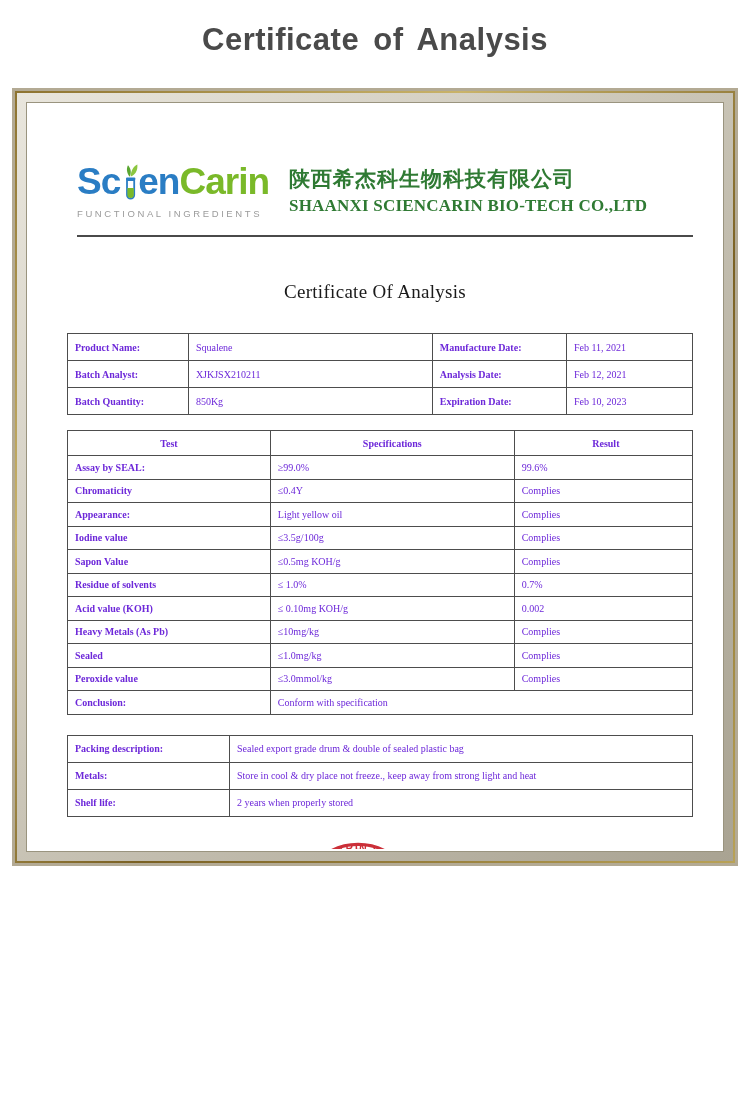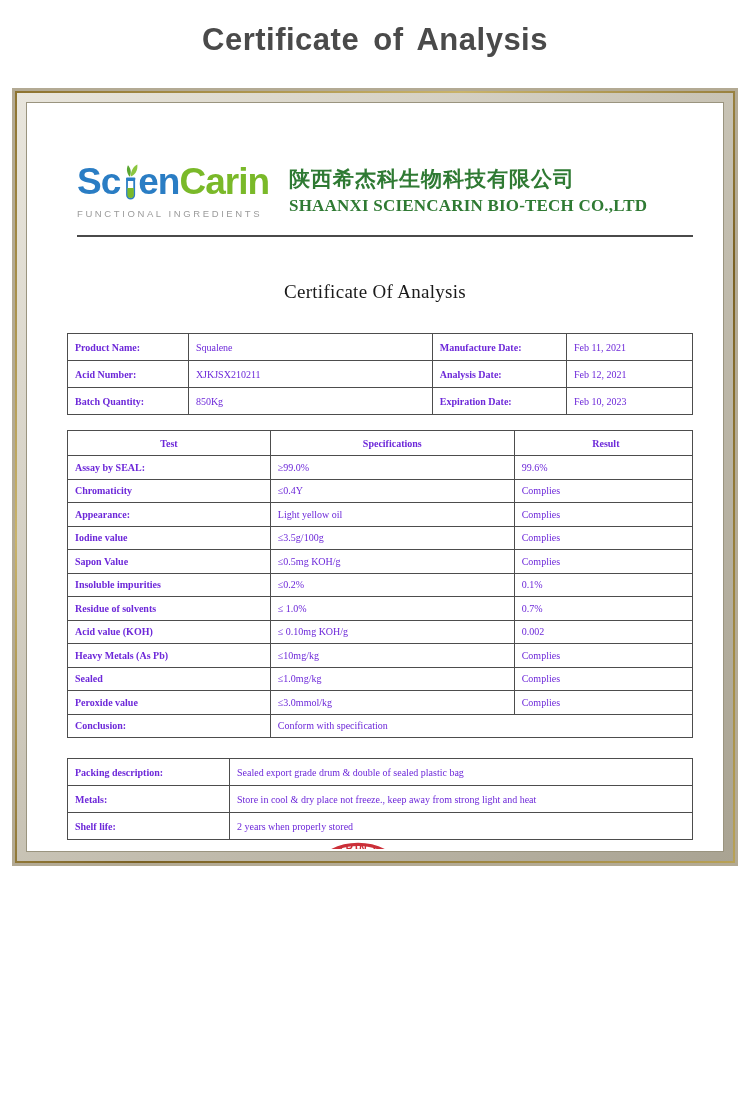--- a/index.html
+++ b/index.html
@@ -230,21 +230,21 @@
       <div class="tbl-wrap">
         <table class="info-table">
           <tbody>
             <tr>
               <td class="c0 lbl">Product Name:</td>
               <td class="c1">Squalene</td>
               <td class="c2 lbl">Manufacture Date:</td>
               <td class="c3">Feb 11, 2021</td>
             </tr>
             <tr>
-              <td class="c0 lbl">Acid Number:</td>
+              <td class="c0 lbl">Batch Analyst:</td>
               <td class="c1">XJKJSX210211</td>
               <td class="c2 lbl">Analysis Date:</td>
               <td class="c3">Feb 12, 2021</td>
             </tr>
             <tr>
               <td class="c0 lbl">Batch Quantity:</td>
               <td class="c1">850Kg</td>
               <td class="c2 lbl">Expiration Date:</td>
               <td class="c3">Feb 10, 2023</td>
             </tr>
@@ -275,25 +275,20 @@
             </tr>
             <tr>
               <td class="lbl">Iodine value</td>
               <td>≤3.5g/100g</td>
               <td>Complies</td>
             </tr>
             <tr>
               <td class="lbl">Sapon Value</td>
               <td>≤0.5mg KOH/g</td>
               <td>Complies</td>
-            </tr>
-            <tr>
-              <td class="lbl">Insoluble impurities</td>
-              <td>≤0.2%</td>
-              <td>0.1%</td>
             </tr>
             <tr>
               <td class="lbl">Residue of solvents</td>
               <td>≤ 1.0%</td>
               <td>0.7%</td>
             </tr>
             <tr>
               <td class="lbl">Acid value (KOH)</td>
               <td>≤ 0.10mg KOH/g</td>
               <td>0.002</td>

